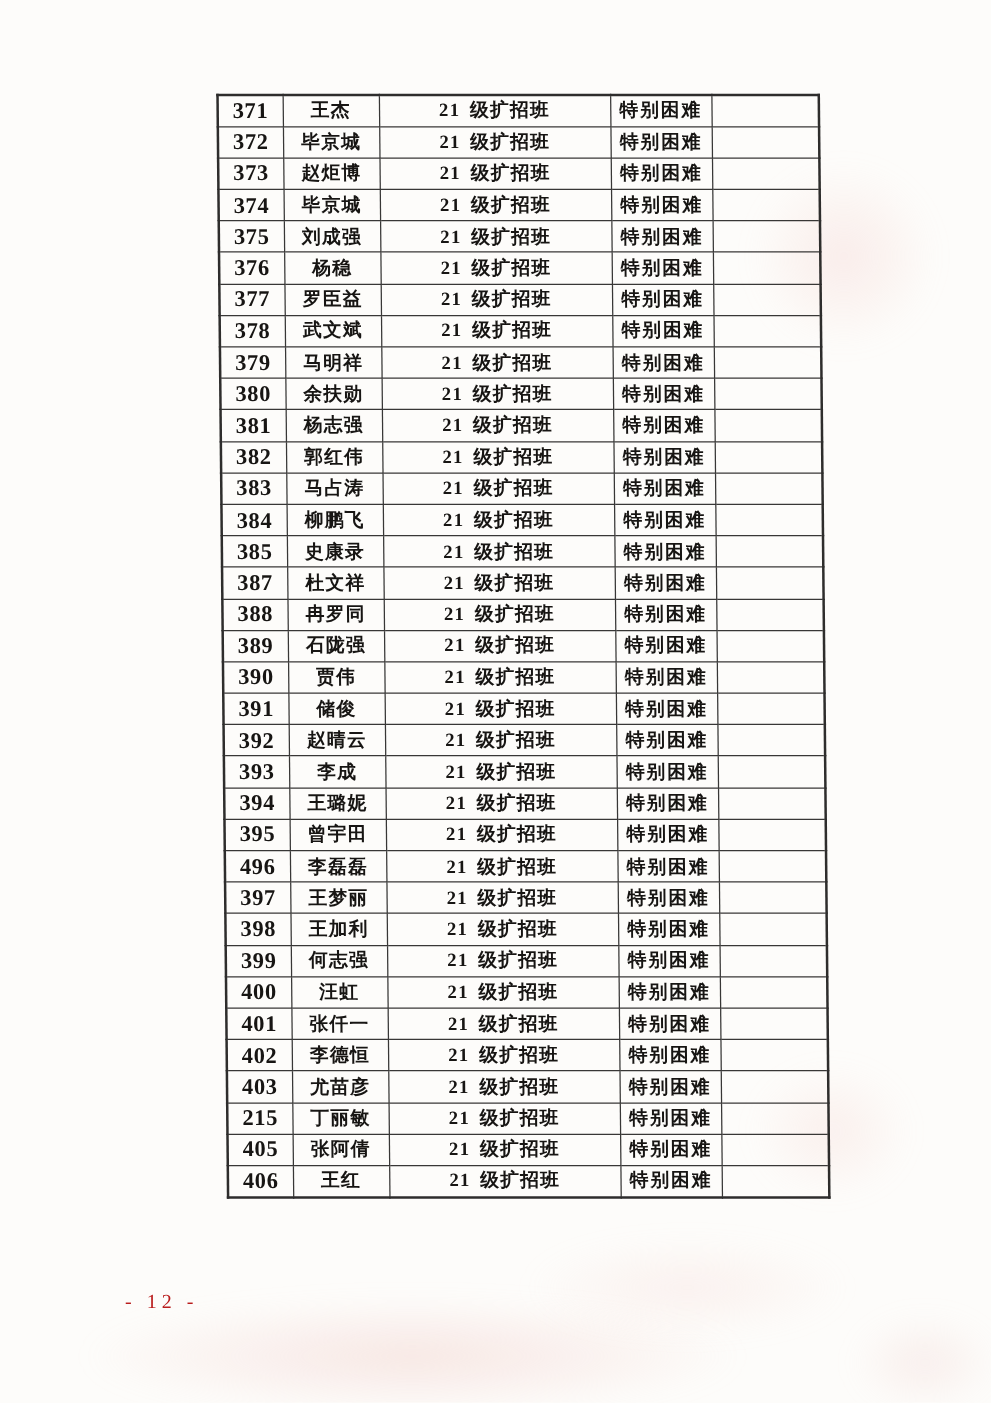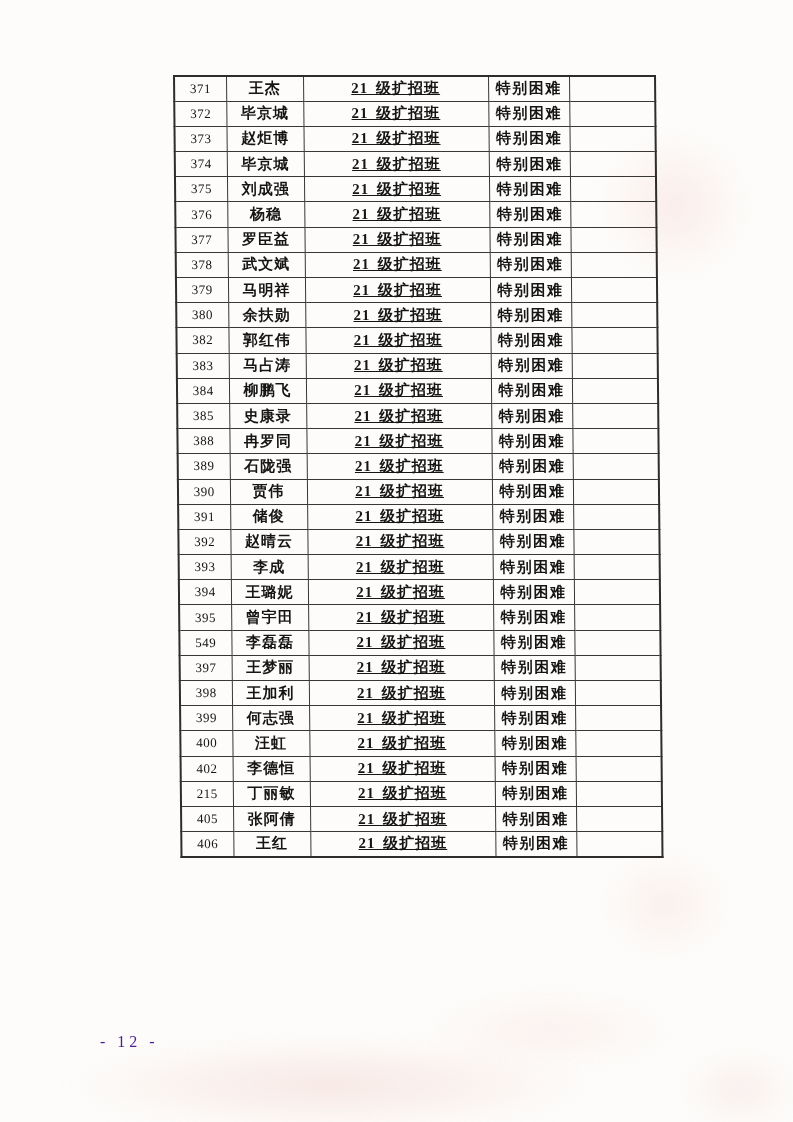--- a/index.html
+++ b/index.html
@@ -55,39 +55,39 @@
     vertical-align: middle;
     padding: 0;
     overflow: hidden;
     white-space: nowrap;
     color: #171513;
   }
   table.roster tr { height: 25.2px; }
 
   td.c-no {
     font-family: "Liberation Serif", "DejaVu Serif", serif;
-    font-size: 13px;
-    font-weight: 400;
+    font-size: 18px;
+    font-weight: 700;
     letter-spacing: 0.5px;
   }
   td.c-name, td.c-class, td.c-status {
     font-size: 15px;
     font-weight: 600;
     letter-spacing: 1px;
   }
-  td.c-class { word-spacing: 3px; text-decoration: underline; }
+  td.c-class { word-spacing: 3px; }
   td.c-status { letter-spacing: 1.5px; }
 
   .page-footer {
     position: absolute;
     left: 100px;
     top: 1033px;
     font-size: 16px;
     letter-spacing: 4px;
-    color: #4c1d95;
+    color: #b91c1c;
     font-family: "Liberation Serif", "DejaVu Serif", serif;
   }
 </style>
 </head>
 <body>
 
 <div class="smudge smudge-1"></div>
 <div class="smudge smudge-2"></div>
 <div class="smudge smudge-3"></div>
 <div class="smudge smudge-4"></div>
@@ -177,20 +177,27 @@
         </tr>
 
         <tr>
           <td class="c-no">380</td>
           <td class="c-name">余扶勋</td>
           <td class="c-class">21 级扩招班</td>
           <td class="c-status">特别困难</td>
           <td class="c-note"></td>
         </tr>
 
+        <tr>
+          <td class="c-no">381</td>
+          <td class="c-name">杨志强</td>
+          <td class="c-class">21 级扩招班</td>
+          <td class="c-status">特别困难</td>
+          <td class="c-note"></td>
+        </tr>
 
         <tr>
           <td class="c-no">382</td>
           <td class="c-name">郭红伟</td>
           <td class="c-class">21 级扩招班</td>
           <td class="c-status">特别困难</td>
           <td class="c-note"></td>
         </tr>
 
         <tr>
@@ -211,20 +218,27 @@
 
         <tr>
           <td class="c-no">385</td>
           <td class="c-name">史康录</td>
           <td class="c-class">21 级扩招班</td>
           <td class="c-status">特别困难</td>
           <td class="c-note"></td>
         </tr>
 
 
+        <tr>
+          <td class="c-no">387</td>
+          <td class="c-name">杜文祥</td>
+          <td class="c-class">21 级扩招班</td>
+          <td class="c-status">特别困难</td>
+          <td class="c-note"></td>
+        </tr>
 
         <tr>
           <td class="c-no">388</td>
           <td class="c-name">冉罗同</td>
           <td class="c-class">21 级扩招班</td>
           <td class="c-status">特别困难</td>
           <td class="c-note"></td>
         </tr>
 
         <tr>
@@ -277,21 +291,21 @@
 
         <tr>
           <td class="c-no">395</td>
           <td class="c-name">曾宇田</td>
           <td class="c-class">21 级扩招班</td>
           <td class="c-status">特别困难</td>
           <td class="c-note"></td>
         </tr>
 
         <tr>
-          <td class="c-no">549</td>
+          <td class="c-no">496</td>
           <td class="c-name">李磊磊</td>
           <td class="c-class">21 级扩招班</td>
           <td class="c-status">特别困难</td>
           <td class="c-note"></td>
         </tr>
 
         <tr>
           <td class="c-no">397</td>
           <td class="c-name">王梦丽</td>
           <td class="c-class">21 级扩招班</td>
@@ -316,29 +330,43 @@
         </tr>
 
         <tr>
           <td class="c-no">400</td>
           <td class="c-name">汪虹</td>
           <td class="c-class">21 级扩招班</td>
           <td class="c-status">特别困难</td>
           <td class="c-note"></td>
         </tr>
 
+        <tr>
+          <td class="c-no">401</td>
+          <td class="c-name">张仟一</td>
+          <td class="c-class">21 级扩招班</td>
+          <td class="c-status">特别困难</td>
+          <td class="c-note"></td>
+        </tr>
 
         <tr>
           <td class="c-no">402</td>
           <td class="c-name">李德恒</td>
           <td class="c-class">21 级扩招班</td>
           <td class="c-status">特别困难</td>
           <td class="c-note"></td>
         </tr>
 
+        <tr>
+          <td class="c-no">403</td>
+          <td class="c-name">尤苗彦</td>
+          <td class="c-class">21 级扩招班</td>
+          <td class="c-status">特别困难</td>
+          <td class="c-note"></td>
+        </tr>
 
         <tr>
           <td class="c-no">215</td>
           <td class="c-name">丁丽敏</td>
           <td class="c-class">21 级扩招班</td>
           <td class="c-status">特别困难</td>
           <td class="c-note"></td>
         </tr>
 
         <tr>

